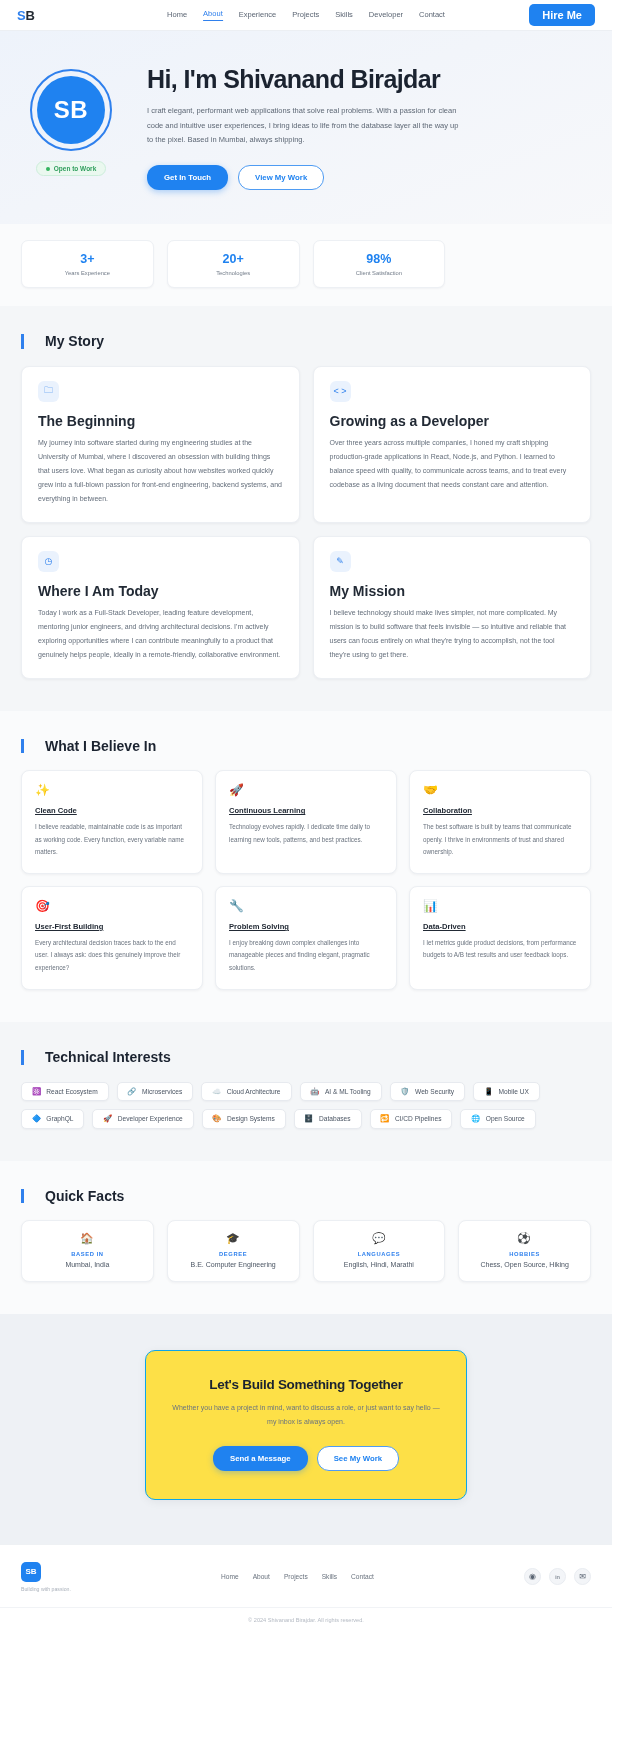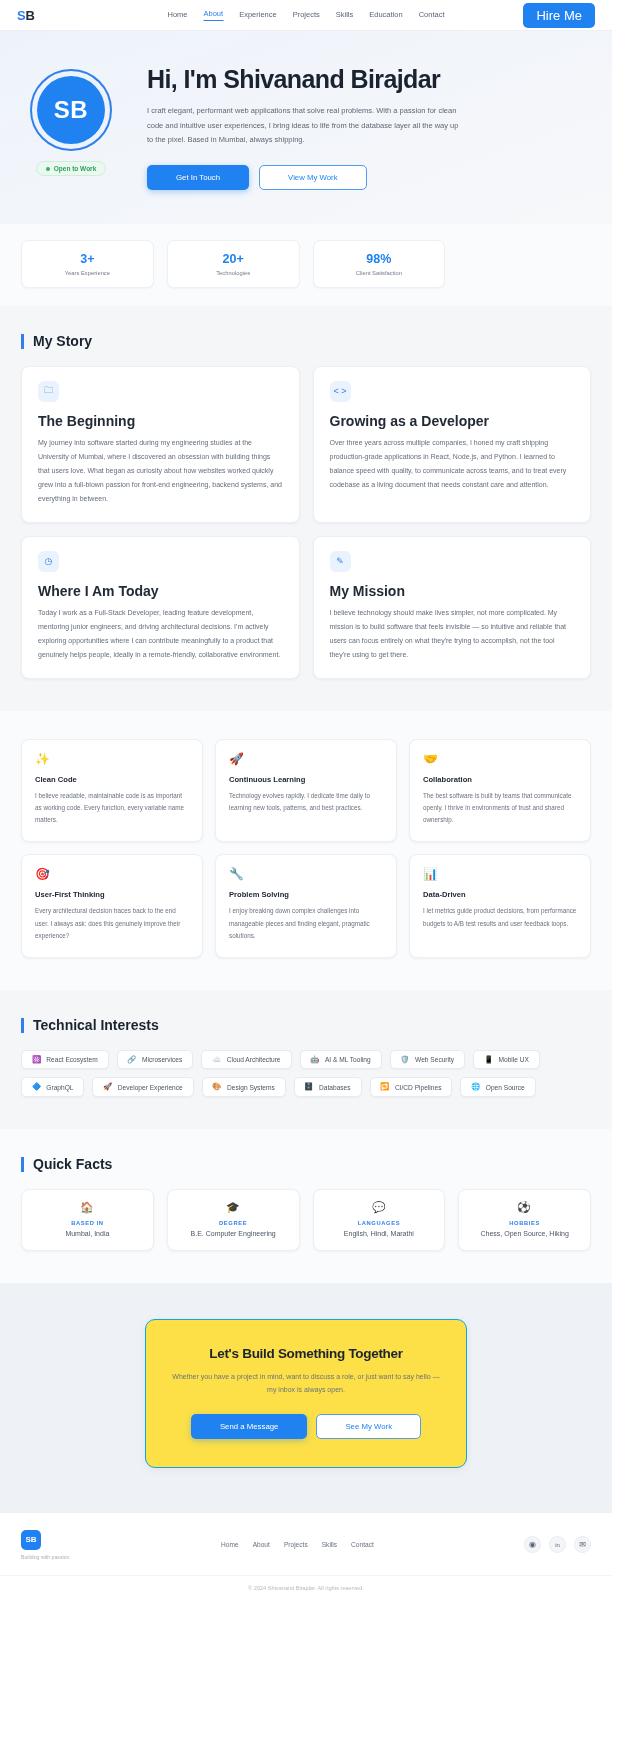--- a/index.html
+++ b/index.html
@@ -31,21 +31,21 @@
     display: flex; align-items: center; gap: 16px;
   }
   .navlink {
     font-size: 7.5px; color: #5b6573; text-decoration: none;
     padding-bottom: 2px; white-space: nowrap;
   }
   .navlink.active { color: #2f80ed; border-bottom: 1.2px solid #2f80ed; }
   .hire-btn {
     margin-left: auto;
     background: #1f82f0; color: #fff;
-    font-size: 13px; font-weight: 400;
+    font-size: 11px; font-weight: 700;
     padding: 5px 13px; border: none; border-radius: 5px;
     cursor: pointer;
   }
 
   
   .hero {
     background: linear-gradient(160deg,#eef3fb 0%,#f2f5fa 45%,#f7f8fa 100%);
     padding: 30px 0 34px 0;
     display: flex;
     justify-content: center;
@@ -76,22 +76,22 @@
   .dot-green { width: 4px; height: 4px; border-radius: 50%; background: #35b45f; }
   .hero-text { flex: 1; padding-top: 4px; }
   .hero-title { font-size: 25px; font-weight: 700; color: #1b2330; letter-spacing: -0.6px; }
   .hero-sub { font-size: 10px; color: #2f80ed; margin-top: 7px; font-weight: 400; }
   .hero-desc {
     font-size: 7.5px; color: #5e6875; line-height: 1.95;
     margin-top: 10px; max-width: 318px;
   }
   .hero-btns { display: flex; gap: 10px; margin-top: 17px; }
   .btn {
-    font-size: 7.8px; font-weight: 400;
-    padding: 7px 28px; border-radius: 5px; cursor: pointer;
+    font-size: 7.8px; font-weight: 700;
+    padding: 7px 16px; border-radius: 12px; cursor: pointer;
     border: 1px solid transparent;
   }
   .btn-primary { background: #1f82f0; color: #fff; box-shadow: 0 2px 6px rgba(31,130,240,.35); }
   .btn-outline { background: #fff; color: #1f82f0; border: 1px solid #4f9cf3; }
 
   
   .stats-band { background: #fafbfc; padding: 16px 0 18px 0; display: flex; justify-content: center; }
   .stats { width: 570px; display: grid; grid-template-columns: repeat(4,1fr); gap: 13px; }
   .stat-card {
     background: #fff; border: 1px solid #edf0f4; border-radius: 7px;
@@ -101,21 +101,21 @@
   .stat-value { font-size: 12.5px; font-weight: 700; color: #1f82f0; }
   .stat-label { font-size: 5.8px; color: #727c89; margin-top: 4px; }
 
   
   .section { display: flex; justify-content: center; padding: 28px 0 32px 0; }
   .section.grey { background: #f4f6f8; }
   .section.white { background: #fafbfc; }
   .inner { width: 570px; }
   .sec-title {
     font-size: 14px; font-weight: 700; color: #1b2330;
-    border-left: 3px solid #2f80ed; padding-left: 9px;
+    border-left: 3px solid #2f80ed; padding-left: 21px;
     margin-bottom: 17px; line-height: 1.05;
   }
 
   
   .story-grid { display: grid; grid-template-columns: 1fr 1fr; gap: 13px; }
   .story-card {
     background: #fff; border: 1px solid #eceff3; border-radius: 8px;
     padding: 14px 16px 16px 16px;
     box-shadow: 0 1px 3px rgba(16,24,40,.05);
   }
@@ -129,21 +129,21 @@
   .card-p { font-size: 7px; color: #646e7b; line-height: 2.0; margin-top: 7px; }
 
   
   .belief-grid { display: grid; grid-template-columns: repeat(3,1fr); gap: 12px; }
   .belief-card {
     background: #fff; border: 1px solid #eceff3; border-radius: 8px;
     padding: 13px 13px 15px 13px;
     box-shadow: 0 1px 3px rgba(16,24,40,.05);
   }
   .belief-emoji { font-size: 12px; line-height: 1; margin-bottom: 10px; display: block; }
-  .belief-h { font-size: 7.6px; font-weight: 700; color: #222a35; }
+  .belief-h { font-size: 7.6px; font-weight: 700; color: #222a35; text-decoration: underline; }
   .belief-p { font-size: 6.3px; color: #6a737f; line-height: 1.95; margin-top: 6px; }
 
   
   .chips { display: flex; flex-wrap: wrap; gap: 8px; }
   .chip {
     background: #fff; border: 1px solid #e7eaef; border-radius: 5px;
     padding: 5px 10px; font-size: 6.6px; color: #4b5563;
     display: flex; align-items: center; gap: 5px;
     box-shadow: 0 1px 2px rgba(16,24,40,.04);
     cursor: pointer;
@@ -211,21 +211,21 @@
   <div class="navbar">
     <div class="logo">
       <span class="s">S</span><span class="b">B</span>
     </div>
     <div class="navlinks" id="navlinks">
         <a class="navlink" href="#">Home</a>
         <a class="navlink active" href="#">About</a>
         <a class="navlink" href="#">Experience</a>
         <a class="navlink" href="#">Projects</a>
         <a class="navlink" href="#">Skills</a>
-        <a class="navlink" href="#">Education</a>
+        <a class="navlink" href="#">Developer</a>
         <a class="navlink" href="#">Contact</a>
       </div>
     <button class="hire-btn">Hire Me</button>
   </div>
 
   <div class="hero">
     <div class="hero-inner">
       <div class="avatar-col">
         <div class="avatar-ring">
           <div class="avatar">SB</div>
@@ -286,39 +286,40 @@
             <div class="icon-chip">✎</div>
             <div class="card-h">My Mission</div>
             <div class="card-p">I believe technology should make lives simpler, not more complicated. My mission is to build software that feels invisible — so intuitive and reliable that users can focus entirely on what they're trying to accomplish, not the tool they're using to get there.</div>
           </div>
         </div>
     </div>
   </div>
 
   <div class="section white">
     <div class="inner">
+      <div class="sec-title">What I Believe In</div>
       <div class="belief-grid" id="beliefs">
           <div class="belief-card">
             <span class="belief-emoji">✨</span>
             <div class="belief-h">Clean Code</div>
             <div class="belief-p">I believe readable, maintainable code is as important as working code. Every function, every variable name matters.</div>
           </div>
           <div class="belief-card">
             <span class="belief-emoji">🚀</span>
             <div class="belief-h">Continuous Learning</div>
             <div class="belief-p">Technology evolves rapidly. I dedicate time daily to learning new tools, patterns, and best practices.</div>
           </div>
           <div class="belief-card">
             <span class="belief-emoji">🤝</span>
             <div class="belief-h">Collaboration</div>
             <div class="belief-p">The best software is built by teams that communicate openly. I thrive in environments of trust and shared ownership.</div>
           </div>
           <div class="belief-card">
             <span class="belief-emoji">🎯</span>
-            <div class="belief-h">User-First Thinking</div>
+            <div class="belief-h">User-First Building</div>
             <div class="belief-p">Every architectural decision traces back to the end user. I always ask: does this genuinely improve their experience?</div>
           </div>
           <div class="belief-card">
             <span class="belief-emoji">🔧</span>
             <div class="belief-h">Problem Solving</div>
             <div class="belief-p">I enjoy breaking down complex challenges into manageable pieces and finding elegant, pragmatic solutions.</div>
           </div>
           <div class="belief-card">
             <span class="belief-emoji">📊</span>
             <div class="belief-h">Data-Driven</div>

